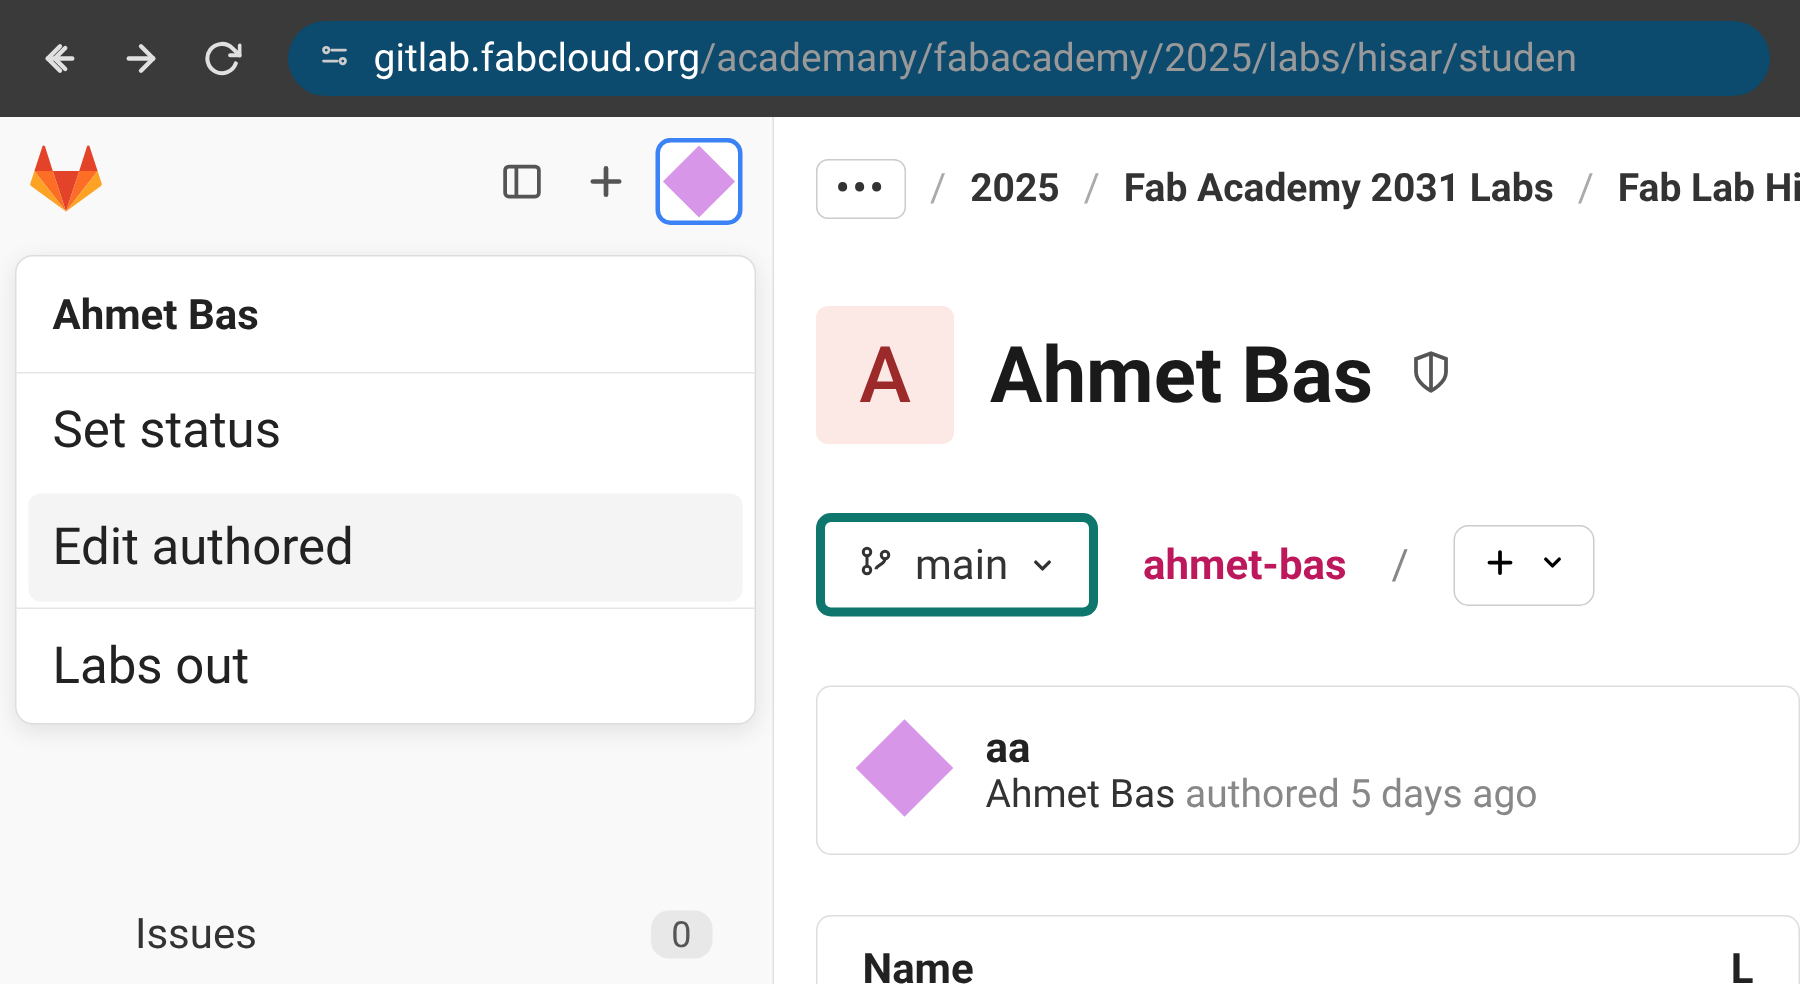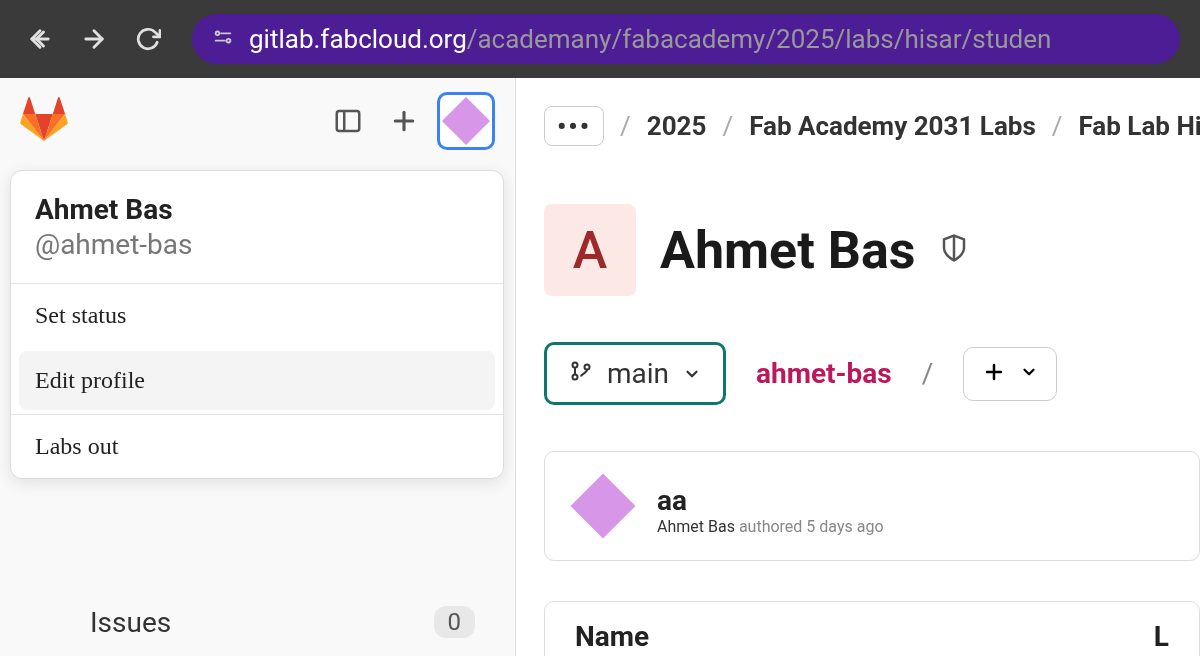--- a/index.html
+++ b/index.html
@@ -30,21 +30,21 @@
       display: flex;
       align-items: center;
       justify-content: center;
       color: #e0e0e0;
       cursor: pointer;
       border-radius: 50%;
     }
     .url-bar {
       flex: 1;
       height: 50px;
-      background: #4c1d95;
+      background: #0c4a6e;
       border-radius: 25px;
       display: flex;
       align-items: center;
       padding: 0 20px;
       gap: 15px;
       margin-left: 10px;
     }
     .url-icon {
       color: #ccc;
       font-size: 20px;
@@ -149,39 +149,38 @@
       color: #222;
     }
     .user-handle {
       font-size: 28px;
       color: #777;
       margin-top: 2px;
     }
     
     .user-menu-item {
       padding: 18px 24px;
-      font-size: 24px;
+      font-size: 34px;
       color: #222;
       cursor: pointer;
-      font-family: Liberation Serif, serif;
     }
     .user-menu-item.highlighted {
       background: #f4f4f4;
       border-radius: 8px;
       margin: 4px 8px;
       padding: 16px 16px;
     }
     .user-menu-divider {
       border-top: 1px solid #e5e5e5;
     }
     
     
     .sidebar-bg-item {
       display: flex;
-      align-items: flex-start;
+      align-items: center;
       justify-content: space-between;
       padding: 12px 40px 12px 90px;
       font-size: 28px;
       color: #333;
     }
     .badge-count {
       background: #e8e8e8;
       border-radius: 12px;
       padding: 2px 14px;
       font-size: 24px;
@@ -254,21 +253,21 @@
     .controls-row {
       display: flex;
       align-items: center;
       gap: 30px;
       margin-top: 46px;
     }
     .branch-btn {
       display: flex;
       align-items: center;
       gap: 14px;
-      border: 3px solid #0f766e;
+      border: 6px solid #0f766e;
       border-radius: 10px;
       padding: 12px 22px;
       font-size: 28px;
       color: #333;
       cursor: pointer;
       background: #fff;
     }
     .path-text {
       font-size: 28px;
       font-weight: 700;
@@ -288,21 +287,21 @@
       cursor: pointer;
       background: #fff;
     }
     
     .commit-box {
       border: 1px solid #ddd;
       border-radius: 10px;
       margin-top: 46px;
       padding: 24px 28px;
       display: flex;
-      align-items: flex-end;
+      align-items: flex-start;
       gap: 24px;
     }
     .commit-avatar {
       width: 60px;
       height: 60px;
       display: flex;
       align-items: center;
       justify-content: center;
     }
     .commit-avatar-inner {
@@ -314,21 +313,21 @@
     .commit-info {
       display: flex;
       flex-direction: column;
     }
     .commit-message {
       font-size: 28px;
       font-weight: 700;
       color: #222;
     }
     .commit-meta {
-      font-size: 16px;
+      font-size: 26px;
       color: #333;
     }
     .commit-meta .muted {
       color: #888;
     }
     
     .file-table {
       margin-top: 40px;
       border: 1px solid #ddd;
       border-radius: 10px 10px 0 0;
@@ -416,24 +415,23 @@
 
     <div class="sidebar-bg-placeholder"></div>
     <div class="sidebar-bg-item">
       <span>Issues</span>
       <span class="badge-count">0</span>
     </div>
 
     <div class="user-menu">
       <div class="user-menu-header">
         <div class="user-name">Ahmet Bas</div>
-        <div class="user-handle">@ahmet-bas</div>
       </div>
       <div class="user-menu-item">Set status</div>
-      <div class="user-menu-item highlighted">Edit profile</div>
+      <div class="user-menu-item highlighted">Edit authored</div>
       <div class="user-menu-divider"></div>
       <div class="user-menu-item">Labs out</div>
     </div>
   </div>
 
   <div class="main">
     <div class="breadcrumb">
       <span class="breadcrumb-more">•••</span>
       <span class="breadcrumb-sep">/</span>
       <span class="breadcrumb-item">2025</span>

